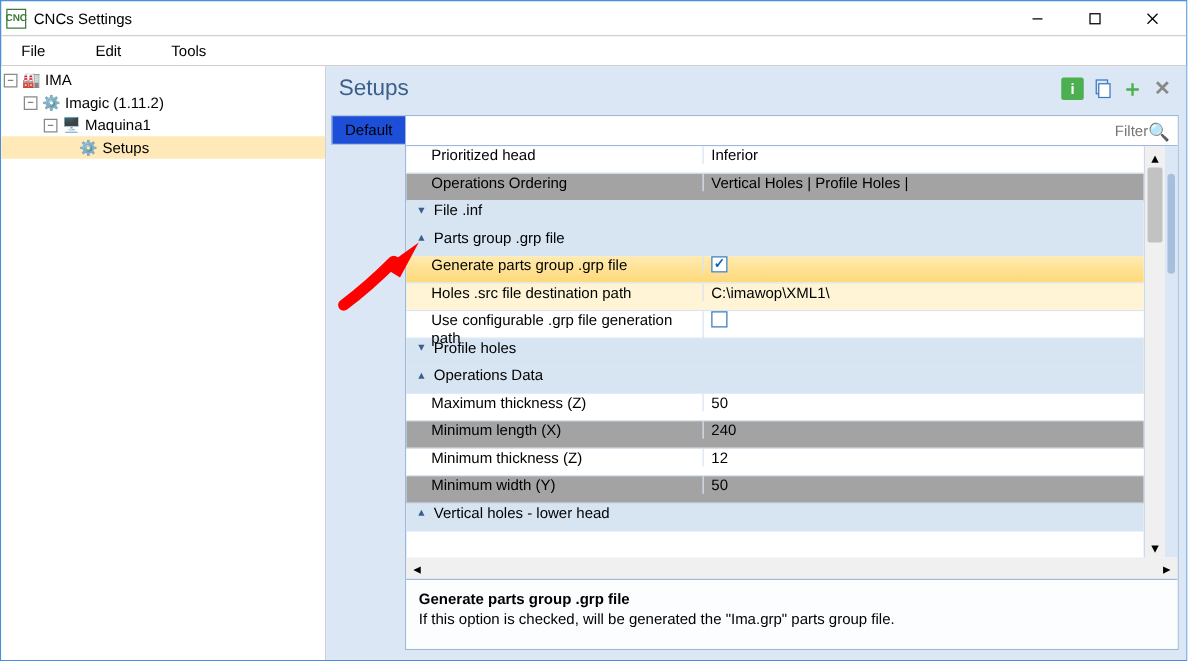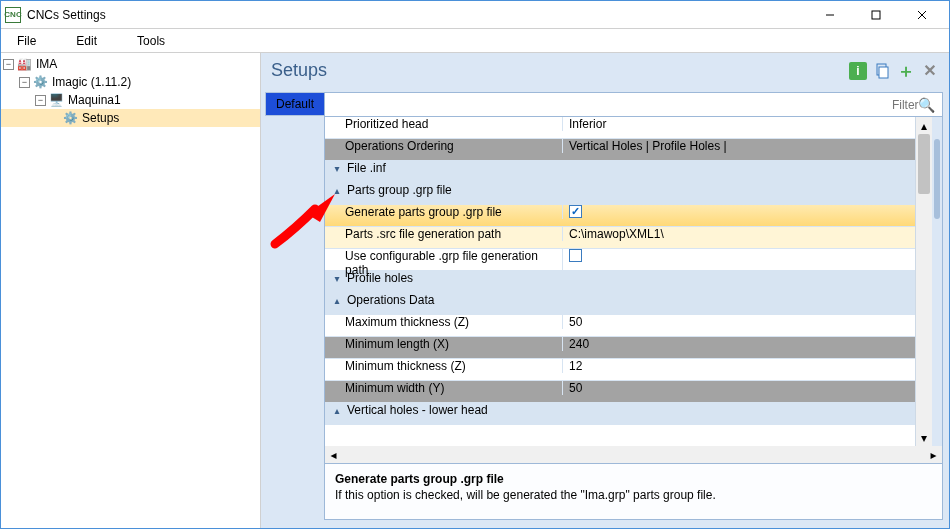--- a/index.html
+++ b/index.html
@@ -170,21 +170,21 @@
                   </div>
               </div>
 
               <div class="row hl">
                 <div class="c1">Generate parts group .grp file</div>
                 <div class="c2">
                     <span class="chk on"></span>
                   </div>
               </div>
               <div class="row hl2">
-                <div class="c1">Parts .src file generation path</div>
+                <div class="c1">Holes .src file destination path</div>
                 <div class="c2">C:\imawop\XML1\</div>
               </div>
               <div class="row plain">
                 <div class="c1">Use configurable .grp file generation path</div>
                 <div class="c2">
                     <span class="chk"></span>
                   </div>
               </div>
 
               <div class="row section">

